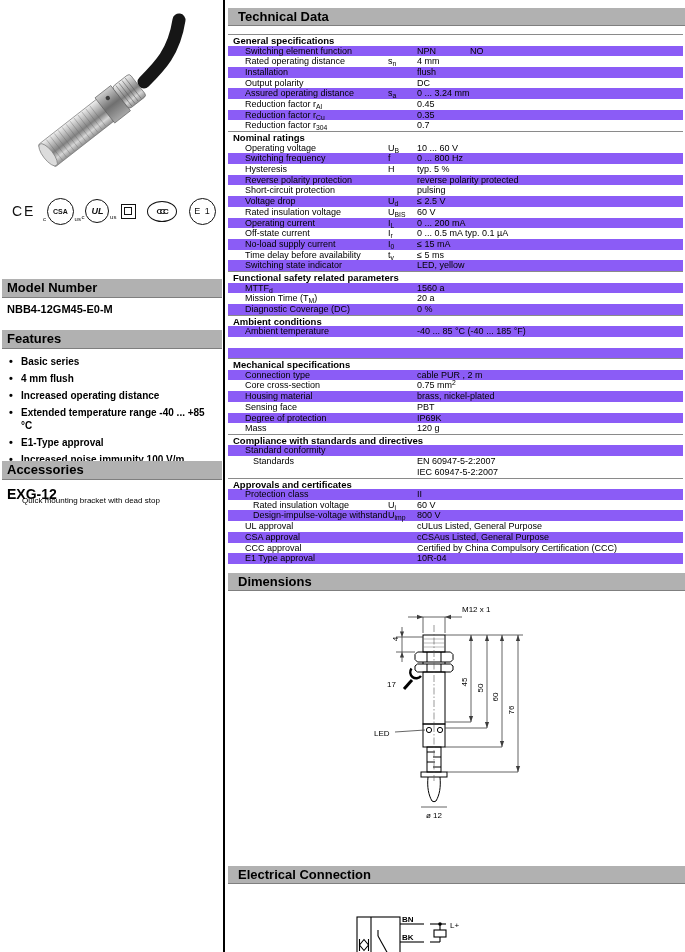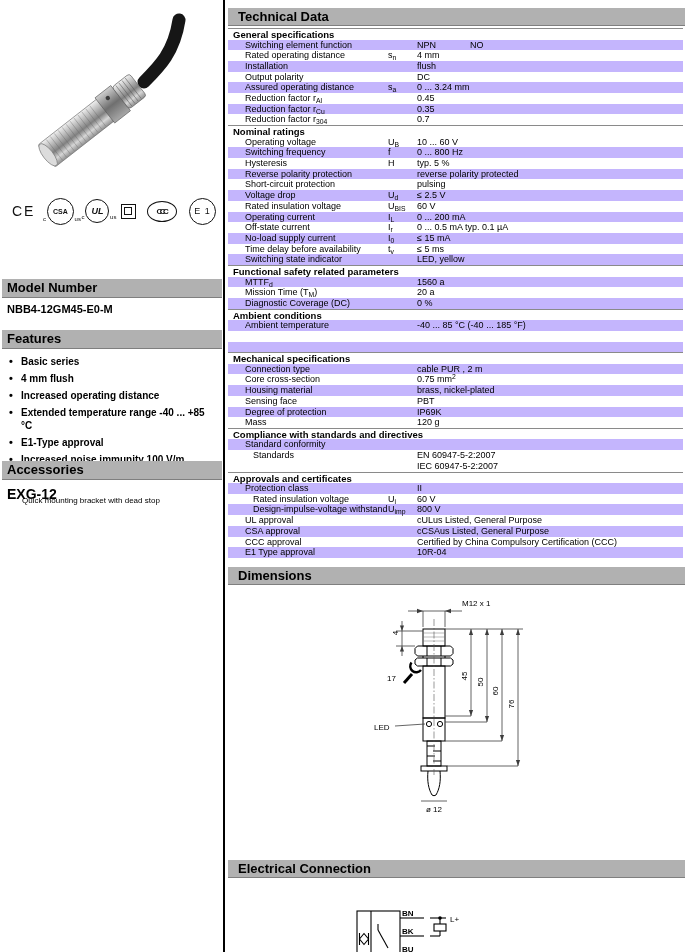--- a/index.html
+++ b/index.html
@@ -31,24 +31,24 @@
   .acc-name{position:absolute;left:7px;top:486px;font-size:14px;font-weight:700}
   .acc-desc{position:absolute;left:22px;top:496px;font-size:8px}
 
   
   .right-col{position:absolute;left:228px;top:0;width:457px}
   .hbar{background:#b1b1b1;border-bottom:1px solid #7f7f7f;font-weight:700;font-size:13px;height:18px;line-height:17px;padding-left:10px;box-sizing:border-box}
   .bar-top{margin-top:8px}
   .bar-dim{margin-top:9px}
   .bar-elec{margin-top:19px}
 
-  #spec-body{margin-top:2px;width:455px}
+  #spec-body{margin-top:8px;width:455px}
   .spec-title{font-weight:700;font-size:9.5px;line-height:10px;padding:1px 0 0 5px;border-top:1px solid #8a8a8a;height:11.5px;box-sizing:border-box;white-space:nowrap}
   .spec-row{display:grid;grid-template-columns:143px 29px 1fr;padding-left:17px;min-height:10.7px;font-size:9px;line-height:10.7px}
-  .spec-row.shaded{background:#c4b5fd}
+  .spec-row.shaded{background:#8b5cf6}
   .c-label{white-space:nowrap;overflow:visible}
   .c-label.ind{padding-left:8px}
   .c-sym,.c-val{white-space:nowrap}
   .c-val div{line-height:10.7px}
   sub{font-size:6.8px;vertical-align:-1.5px;line-height:0}
   sup{font-size:6.8px;vertical-align:3px;line-height:0}
   .v-main{display:inline-block;width:53px}
 
   svg text{font-family:"Liberation Sans",sans-serif}
 </style>

